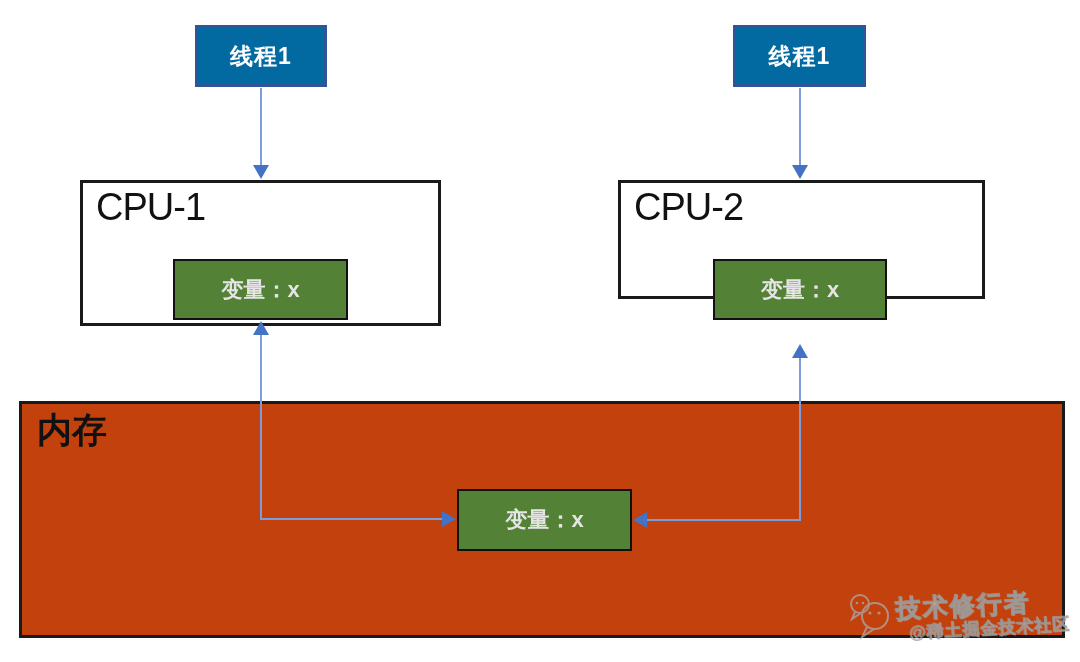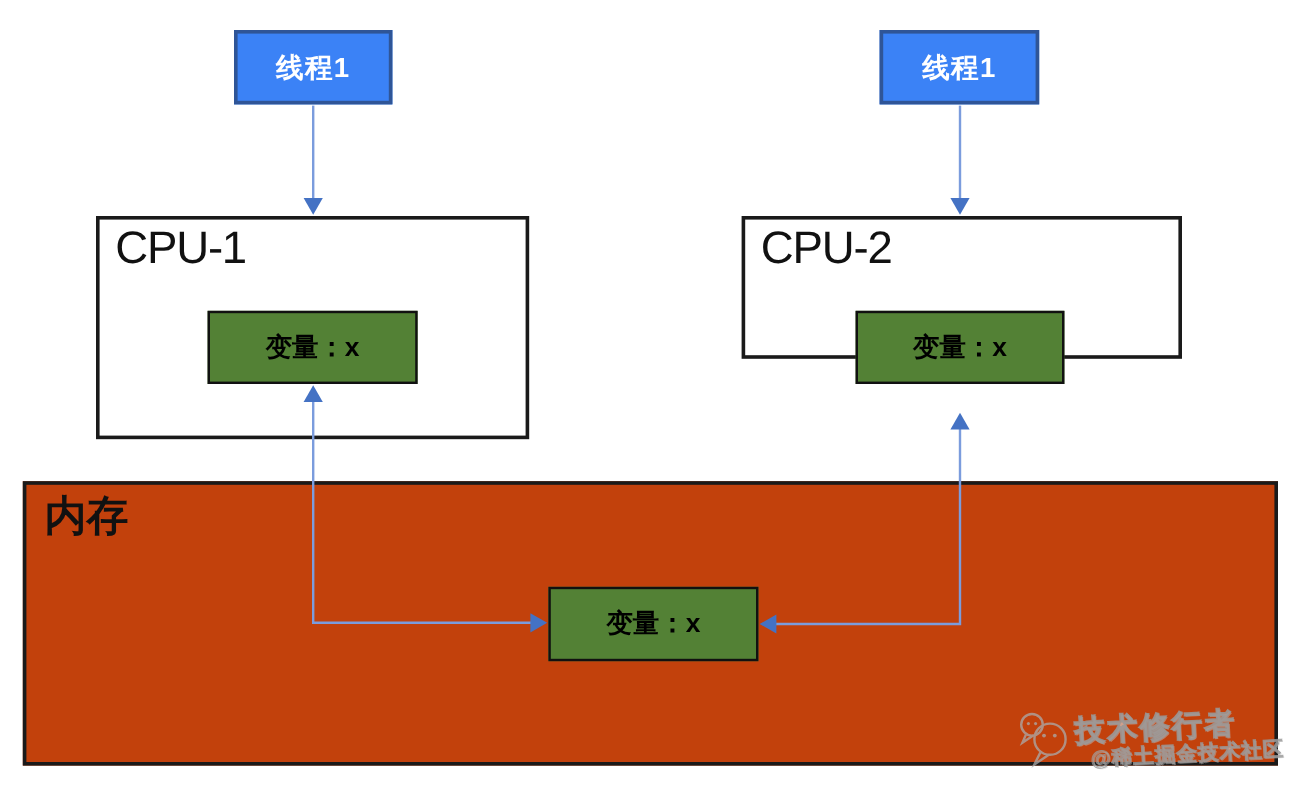--- a/index.html
+++ b/index.html
@@ -8,39 +8,39 @@
     width: 1080px;
     height: 662px;
     background: #ffffff;
     font-family: "Liberation Sans", sans-serif;
     overflow: hidden;
   }
   .abs { position: absolute; box-sizing: border-box; }
 
   
   .thread-box {
-    background: #3b82f6;
+    background: #0369a1;
     border: 3px solid #2F5597;
     color: #ffffff;
     display: flex;
     align-items: center;
     justify-content: center;
     font-size: 23px;
     font-weight: 600;
     letter-spacing: 1px;
   }
   .thread-left  { left: 195px; top: 25px; width: 132px; height: 62px; }
   .thread-right { left: 733px; top: 25px; width: 133px; height: 62px; }
 
   
   .cpu-box {
     background: #ffffff;
     border: 3px solid #1a1a1a;
   }
-  .cpu1 { left: 80px;  top: 180px; width: 361px; height: 186px; }
+  .cpu1 { left: 80px;  top: 180px; width: 361px; height: 146px; }
   .cpu2 { left: 618px; top: 180px; width: 367px; height: 119px; }
   .cpu-label {
     position: absolute;
     left: 13px;
     top: 3px;
     font-size: 38px;
     font-weight: 500;
     color: #111111;
     letter-spacing: -1px;
   }
@@ -57,21 +57,21 @@
     top: 3px;
     font-size: 35px;
     font-weight: 600;
     color: #111111;
   }
 
   
   .var-box {
     background: #538135;
     border: 2.5px solid #111111;
-    color: #000000;
+    color: #e5e5e5;
     display: flex;
     align-items: center;
     justify-content: center;
     font-size: 22px;
     font-weight: 700;
   }
   .var-cpu1   { left: 173px; top: 259px; width: 175px; height: 61px; }
   .var-cpu2   { left: 713px; top: 259px; width: 174px; height: 61px; }
   .var-memory { left: 457px; top: 489px; width: 175px; height: 62px; z-index: 2; }
 

